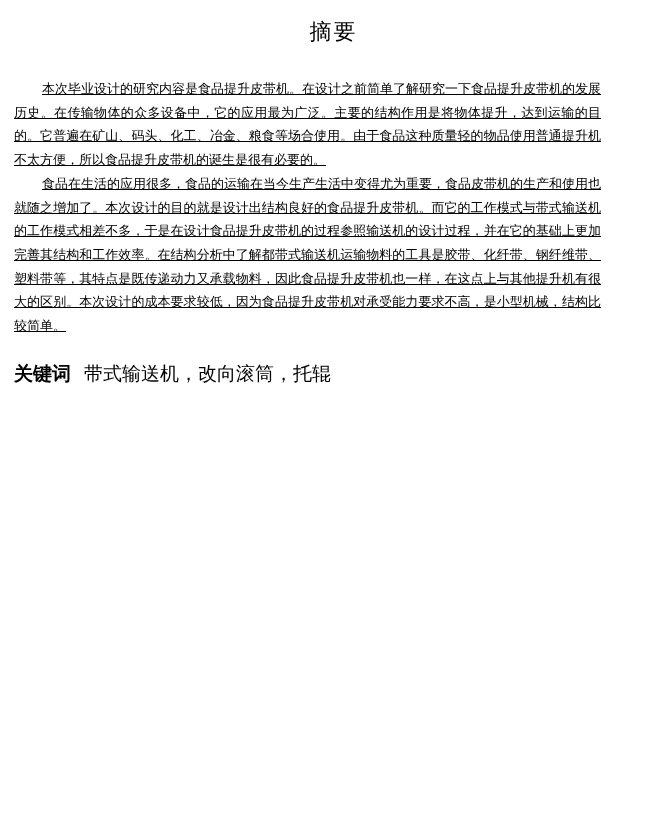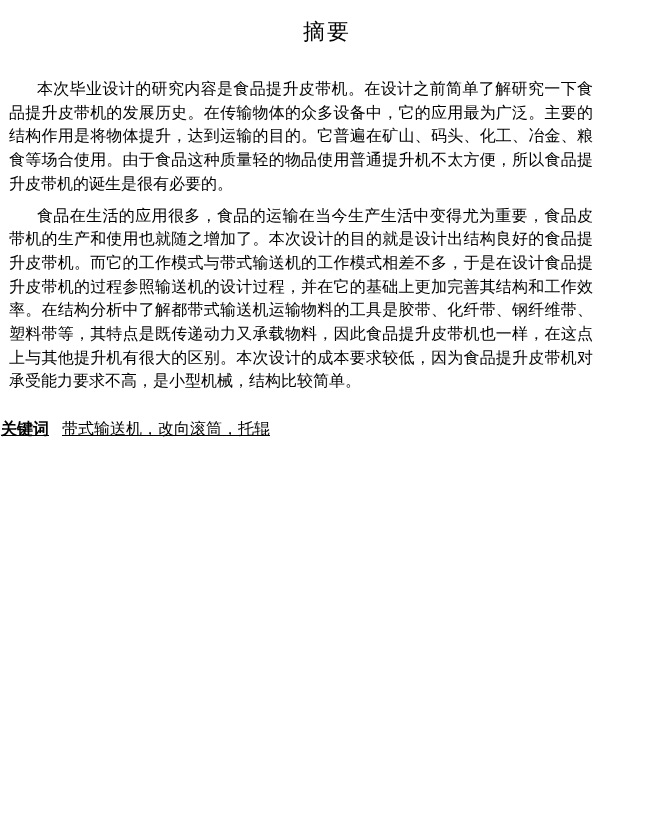--- a/index.html
+++ b/index.html
@@ -11,46 +11,46 @@
     width: 651px;
     height: 819px;
     overflow: hidden;
     color: #000000;
     font-family: "Liberation Serif", "DejaVu Serif", serif;
   }
   .page {
     box-sizing: border-box;
     width: 609px;
     height: 819px;
-    padding: 12px 8px 0 1px;
+    padding: 12px 8px 0 14px;
     background: #ffffff;
   }
   .doc-title {
     font-size: 22px;
     font-weight: normal;
     line-height: 32px;
     text-align: center;
     margin: 4px 0 29px 0;
     position: relative;
     left: 26px;
     letter-spacing: 2px;
   }
   .para {
-    font-size: 16px;
+    font-size: 13px;
     line-height: 23.7px;
     text-align: justify;
     text-indent: 28px;
-    margin: 8px;
+    margin: 0;
     word-break: break-all;
+    text-decoration: underline;
   }
   .keywords {
-    font-size: 16px;
+    font-size: 19px;
     line-height: 23.7px;
     margin: 24px 0 0 0;
-    text-decoration: underline;
   }
   .kw-label {
     font-weight: bold;
     margin-right: 13px;
   }
 </style>
 </head>
 <body>
 
 <div class="page">

